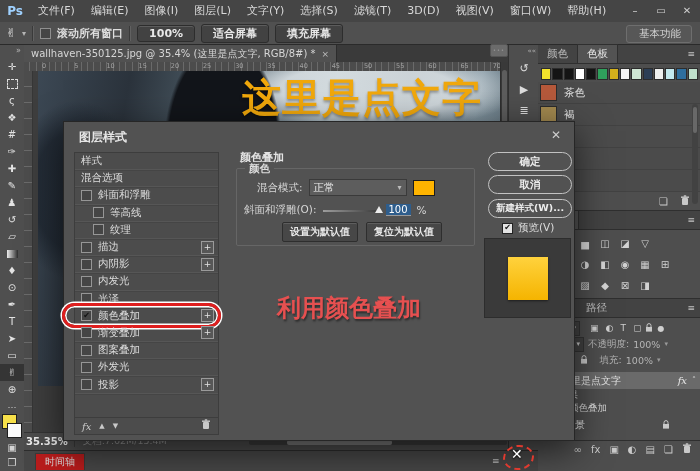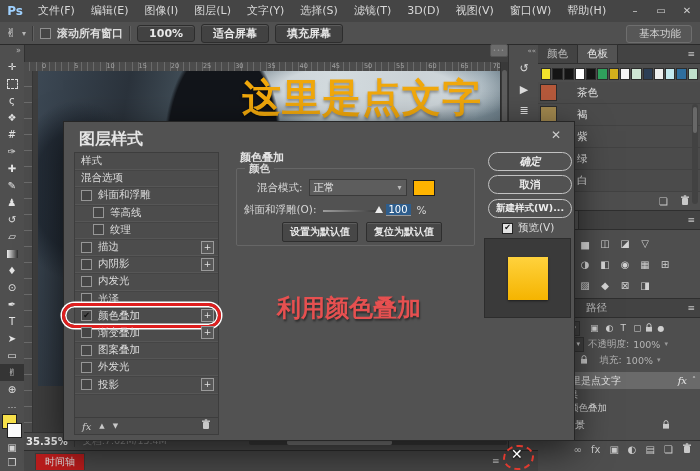--- a/index.html
+++ b/index.html
@@ -84,21 +84,21 @@
 
   
   .panels{left:538px;top:45px;width:162px;height:426px;background:#4e4e4e;}
   .ptabs{position:relative;height:18px;background:#434343;border-bottom:1px solid #2f2f2f;display:flex;align-items:flex-end;}
   .ptab{padding:2px 9px;font-size:10.5px;color:#bcbcbc;}
   .ptab.on{background:#535353;color:#e6e6e6;border:1px solid #2f2f2f;border-bottom:none;}
   .pmenu{position:absolute;right:5px;top:4px;color:#c3c3c3;font-size:9px;}
   .strip{display:flex;gap:1px;padding:4px 2px 2px 3px;}
   .strip .chip{width:10px;height:10px;border:1px solid #2c2c2c;}
   .swlist{position:relative;background:#4b4b4b;}
-  .swrow{height:21px;display:flex;align-items:center;gap:20px;border-bottom:1px solid #424242;padding-left:2px;}
+  .swrow{height:21px;display:flex;align-items:center;gap:7px;border-bottom:1px solid #424242;padding-left:2px;}
   .swrow .swchip{width:15px;height:15px;border:1px solid #2c2c2c;}
   .swrow .swlbl{font-size:10.5px;color:#e0e0e0;}
   .swscroll{position:absolute;right:1px;top:1px;width:6px;height:100px;background:#424242;border-radius:3px;}
   .swscroll i{position:absolute;left:1px;top:3px;width:4px;height:26px;background:#686868;border-radius:2px;display:block;}
   .pfooter{height:18px;display:flex;align-items:center;justify-content:flex-end;gap:12px;padding-right:10px;border-bottom:1px solid #2f2f2f;}
   .pficon{color:#c9c9c9;font-size:10px;}
   .adjgrid{padding:3px 0 2px 20px;border-bottom:1px solid #2f2f2f;}
   .adjrow{display:flex;gap:6px;height:21px;align-items:center;}
   .adjrow .ai{width:14px;text-align:center;color:#d3d3d3;font-size:10px;}
   .lyr-ctl{height:16px;display:flex;align-items:center;gap:4px;padding:0 4px;}
@@ -111,21 +111,21 @@
   .eye::after{content:"";position:absolute;left:3px;top:1.5px;width:3px;height:3px;border-radius:50%;background:#c9c9c9;}
   .tthumb{width:12px;height:12px;border:1px dashed #9a9a9a;background:#3c3c3c;flex:none;}
   .bgthumb{width:16px;height:13px;border:1px solid #222;flex:none;
      background:linear-gradient(100deg,#3c4854,#6c7d88 50%,#8fa3ad 62%,#4a575f);}
   .lyrfooter{height:17px;border-top:1px solid #2f2f2f;display:flex;align-items:center;gap:9px;justify-content:flex-end;padding-right:8px;margin-top:6px;}
   .lfi{color:#c9c9c9;font-size:10px;}
   .fx{font-style:italic;font-family:"DejaVu Serif","Liberation Serif",serif;}
 
   
   .dialog{left:63px;top:121px;width:510px;height:318px;background:#525252;border:1px solid #262626;box-shadow:0 10px 34px rgba(0,0,0,.6);z-index:20;}
-  .dtitle{position:absolute;left:15px;top:7px;font-size:16px;font-weight:bold;color:#e5e5e5;}
+  .dtitle{position:absolute;left:15px;top:7px;font-size:12px;font-weight:bold;color:#e5e5e5;}
   .dclose{position:absolute;right:13px;top:6px;color:#cfcfcf;font-size:12px;}
   .ls-col{position:absolute;left:10px;top:30px;width:143px;height:281px;background:#4c4c4c;border:1px solid #3d3d3d;display:flex;flex-direction:column;}
   .ls-rows{overflow:visible;}
   .ls-row{position:relative;height:16.2px;display:flex;align-items:center;gap:6px;padding:0 4px 0 6px;border-bottom:1px solid #565656;box-shadow:0 1px 0 #454545;}
   .ls-row .lbl{font-size:10.5px;color:#dcdcdc;white-space:nowrap;}
   .ls-row.indent{padding-left:18px;}
   .dchk{width:9px;height:9px;flex:none;background:#454545;border:1px solid #969696;display:flex;align-items:center;justify-content:center;font-size:8px;line-height:8px;color:#111;}
   .ls-row .dchk.ck,.dchk.on{background:#e3e3e3;border-color:#222;}
   .plusbox{margin-left:auto;width:11px;height:11px;flex:none;border:1px solid #9b9b9b;background:#575757;color:#e3e3e3;font-size:9px;line-height:10px;text-align:center;}
   .ls-row.hl::after{content:"";position:absolute;left:-13px;right:-3px;top:-5px;bottom:-4px;border:3px solid #df1f1f;border-radius:13px;box-shadow:0 0 0 1.5px #fff, inset 0 0 0 1.5px #fff;pointer-events:none;}
@@ -260,20 +260,26 @@
       </div>
     <span class="tmore">…</span>
     <div class="fgbg">
       <span class="fg"></span>
       <span class="bg"></span>
     </div>
     <span class="tbot">▣</span>
     <span class="tbot">❐</span>
   </div>
 
+  <div class="a tabbar">
+    <div class="doctab">
+      <span>wallhaven-350125.jpg @ 35.4% (这里是点文字, RGB/8#) *</span>
+      <span class="x">×</span>
+    </div>
+  </div>
 
   <div class="a hruler">
 
   <span class="rlab">0</span>
       <span class="rlab">5</span>
       <span class="rlab">10</span>
       <span class="rlab">15</span>
       <span class="rlab">20</span>
       <span class="rlab">25</span>
       <span class="rlab">30</span>
@@ -607,21 +613,21 @@
         <span class="pct">%</span>
       </div>
       <div class="g-row" style="left:45px;top:53px;gap:8px;">
         <span class="defbtn">设置为默认值</span>
         <span class="defbtn">复位为默认值</span>
       </div>
     </div>
 
     <span class="redtext">利用颜色叠加</span>
 
-    <span class="pillbtn" style="top:30px;font-style:italic;">确定</span>
+    <span class="pillbtn" style="top:30px;">确定</span>
     <span class="pillbtn" style="top:53px;">取消</span>
     <span class="pillbtn" style="top:77px;font-size:9.5px;">新建样式(W)...</span>
     <span class="prevrow">
       <span class="dchk on">
           <i style="font-style:normal;">✔</i>
         </span>
       <span class="prevlbl">预览(V)</span>
     </span>
     <div class="prevbox">
       <span class="prevsq"></span>

